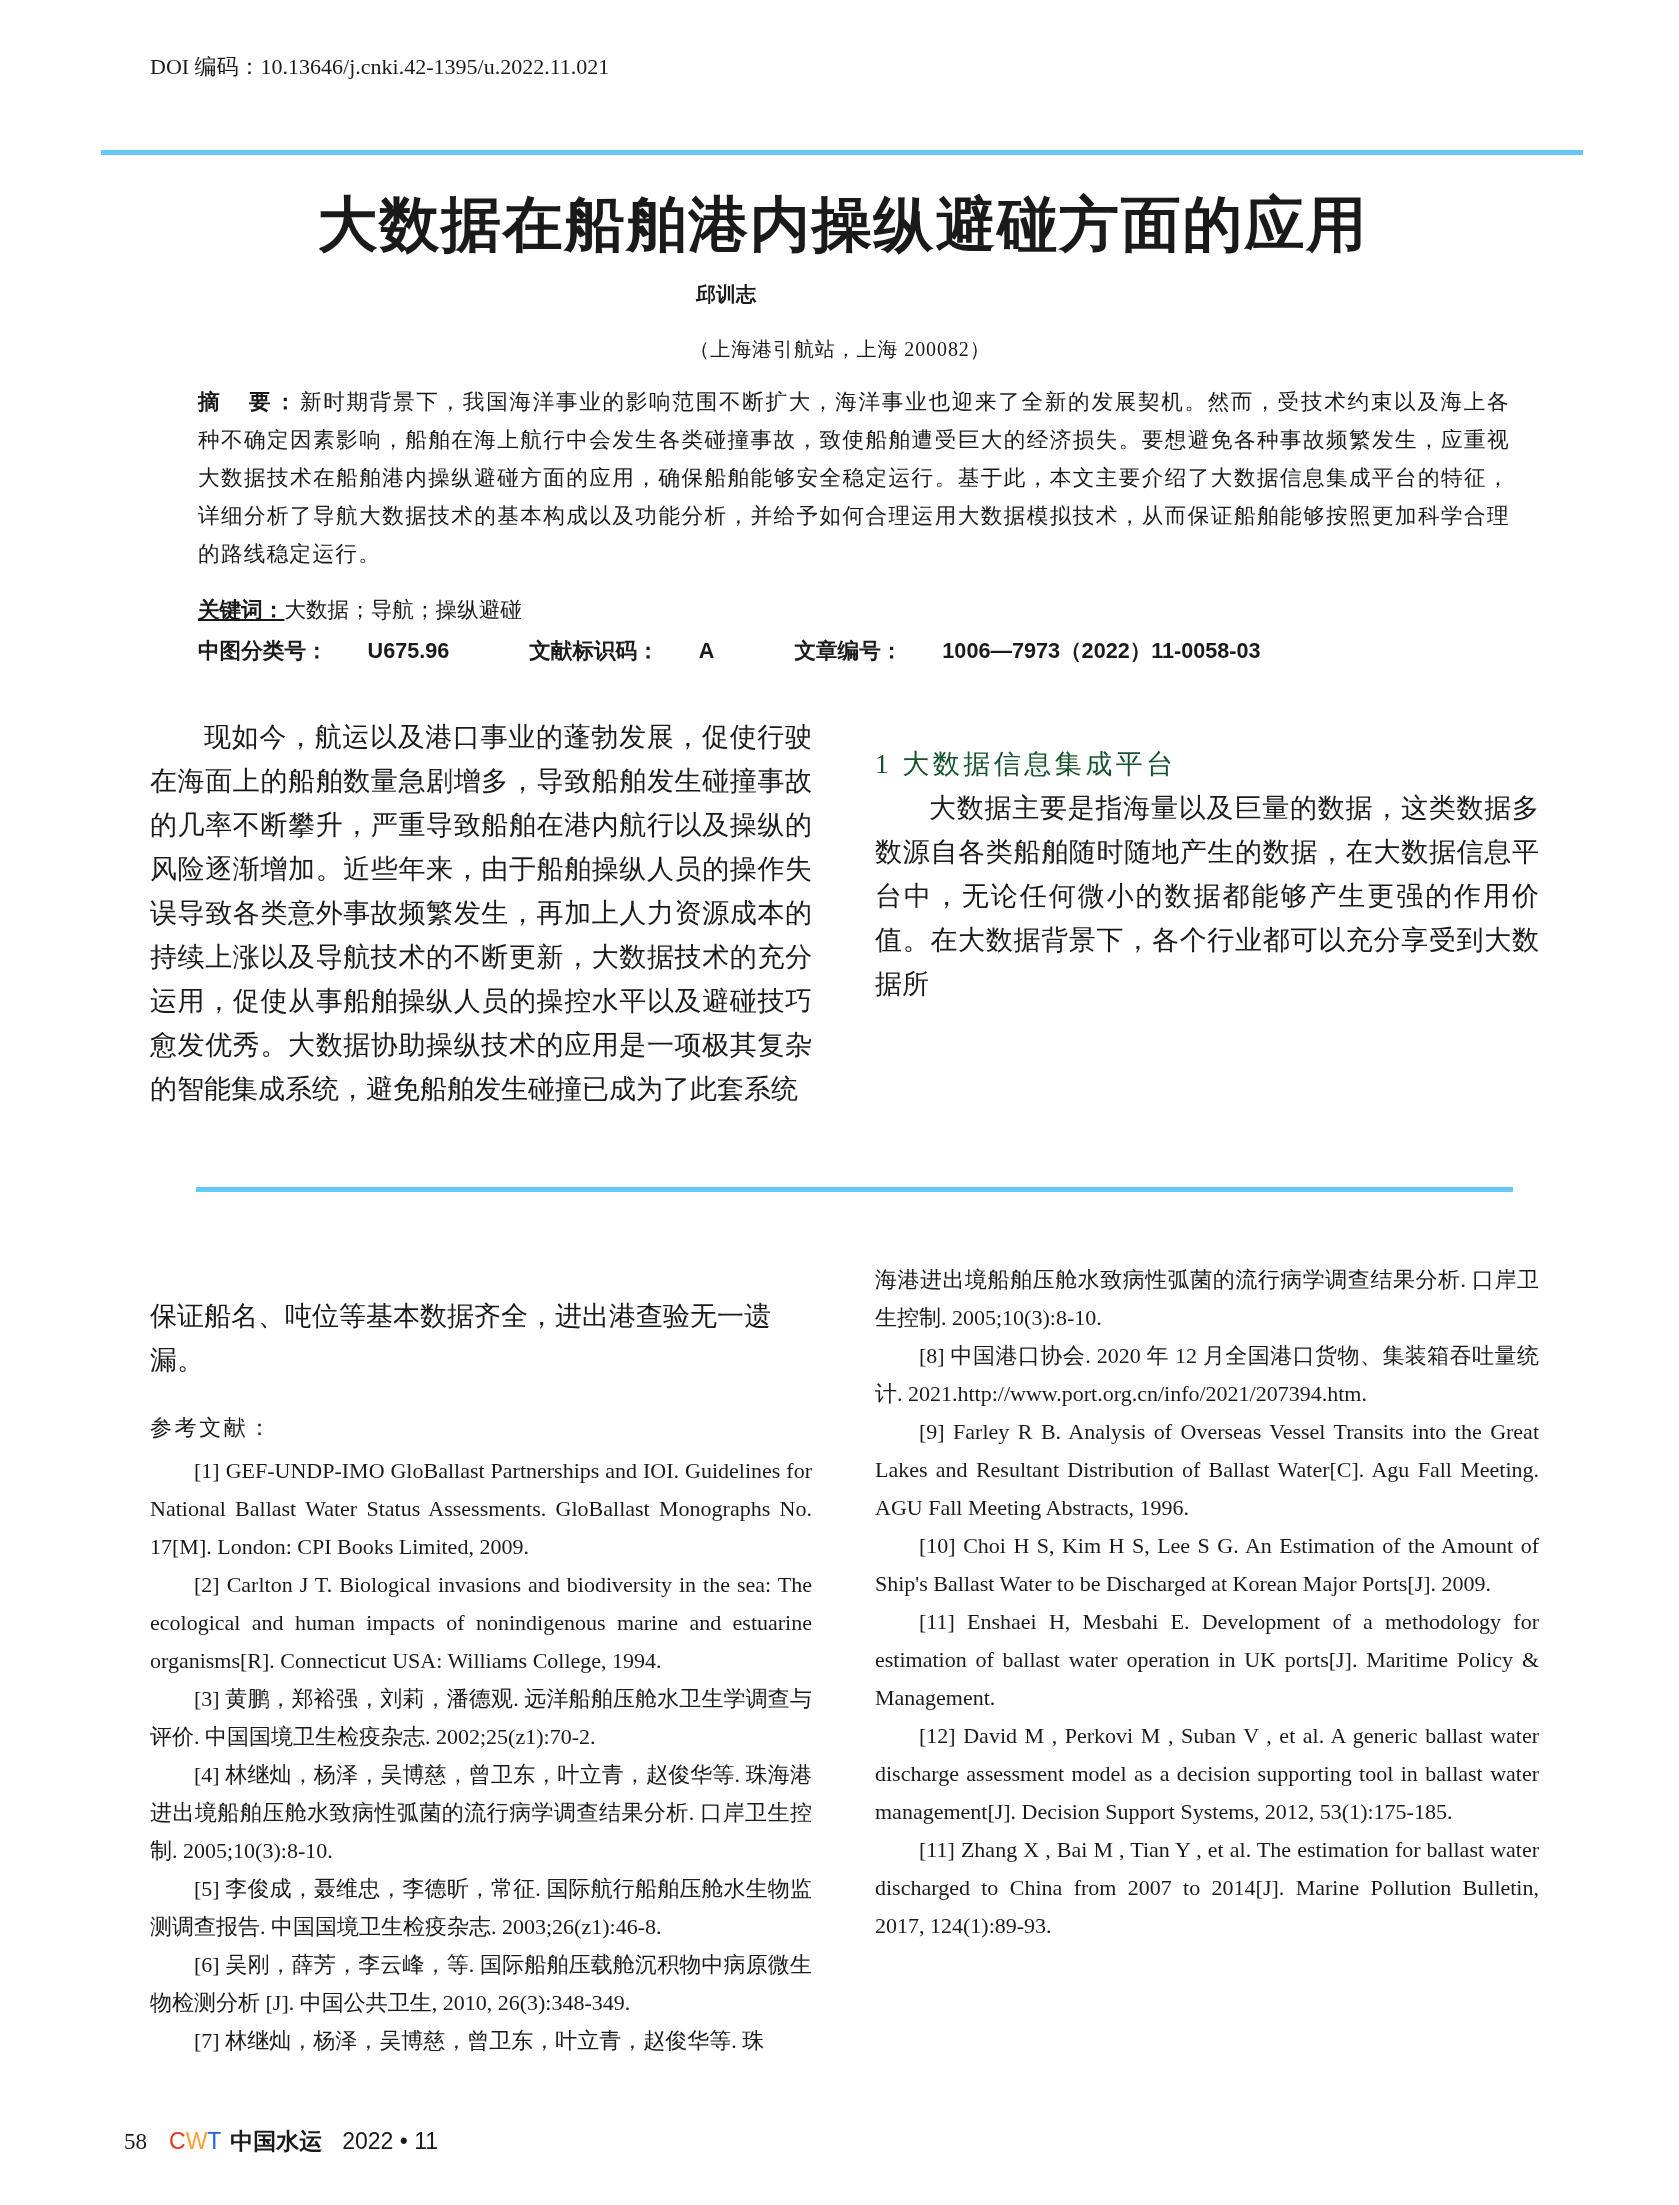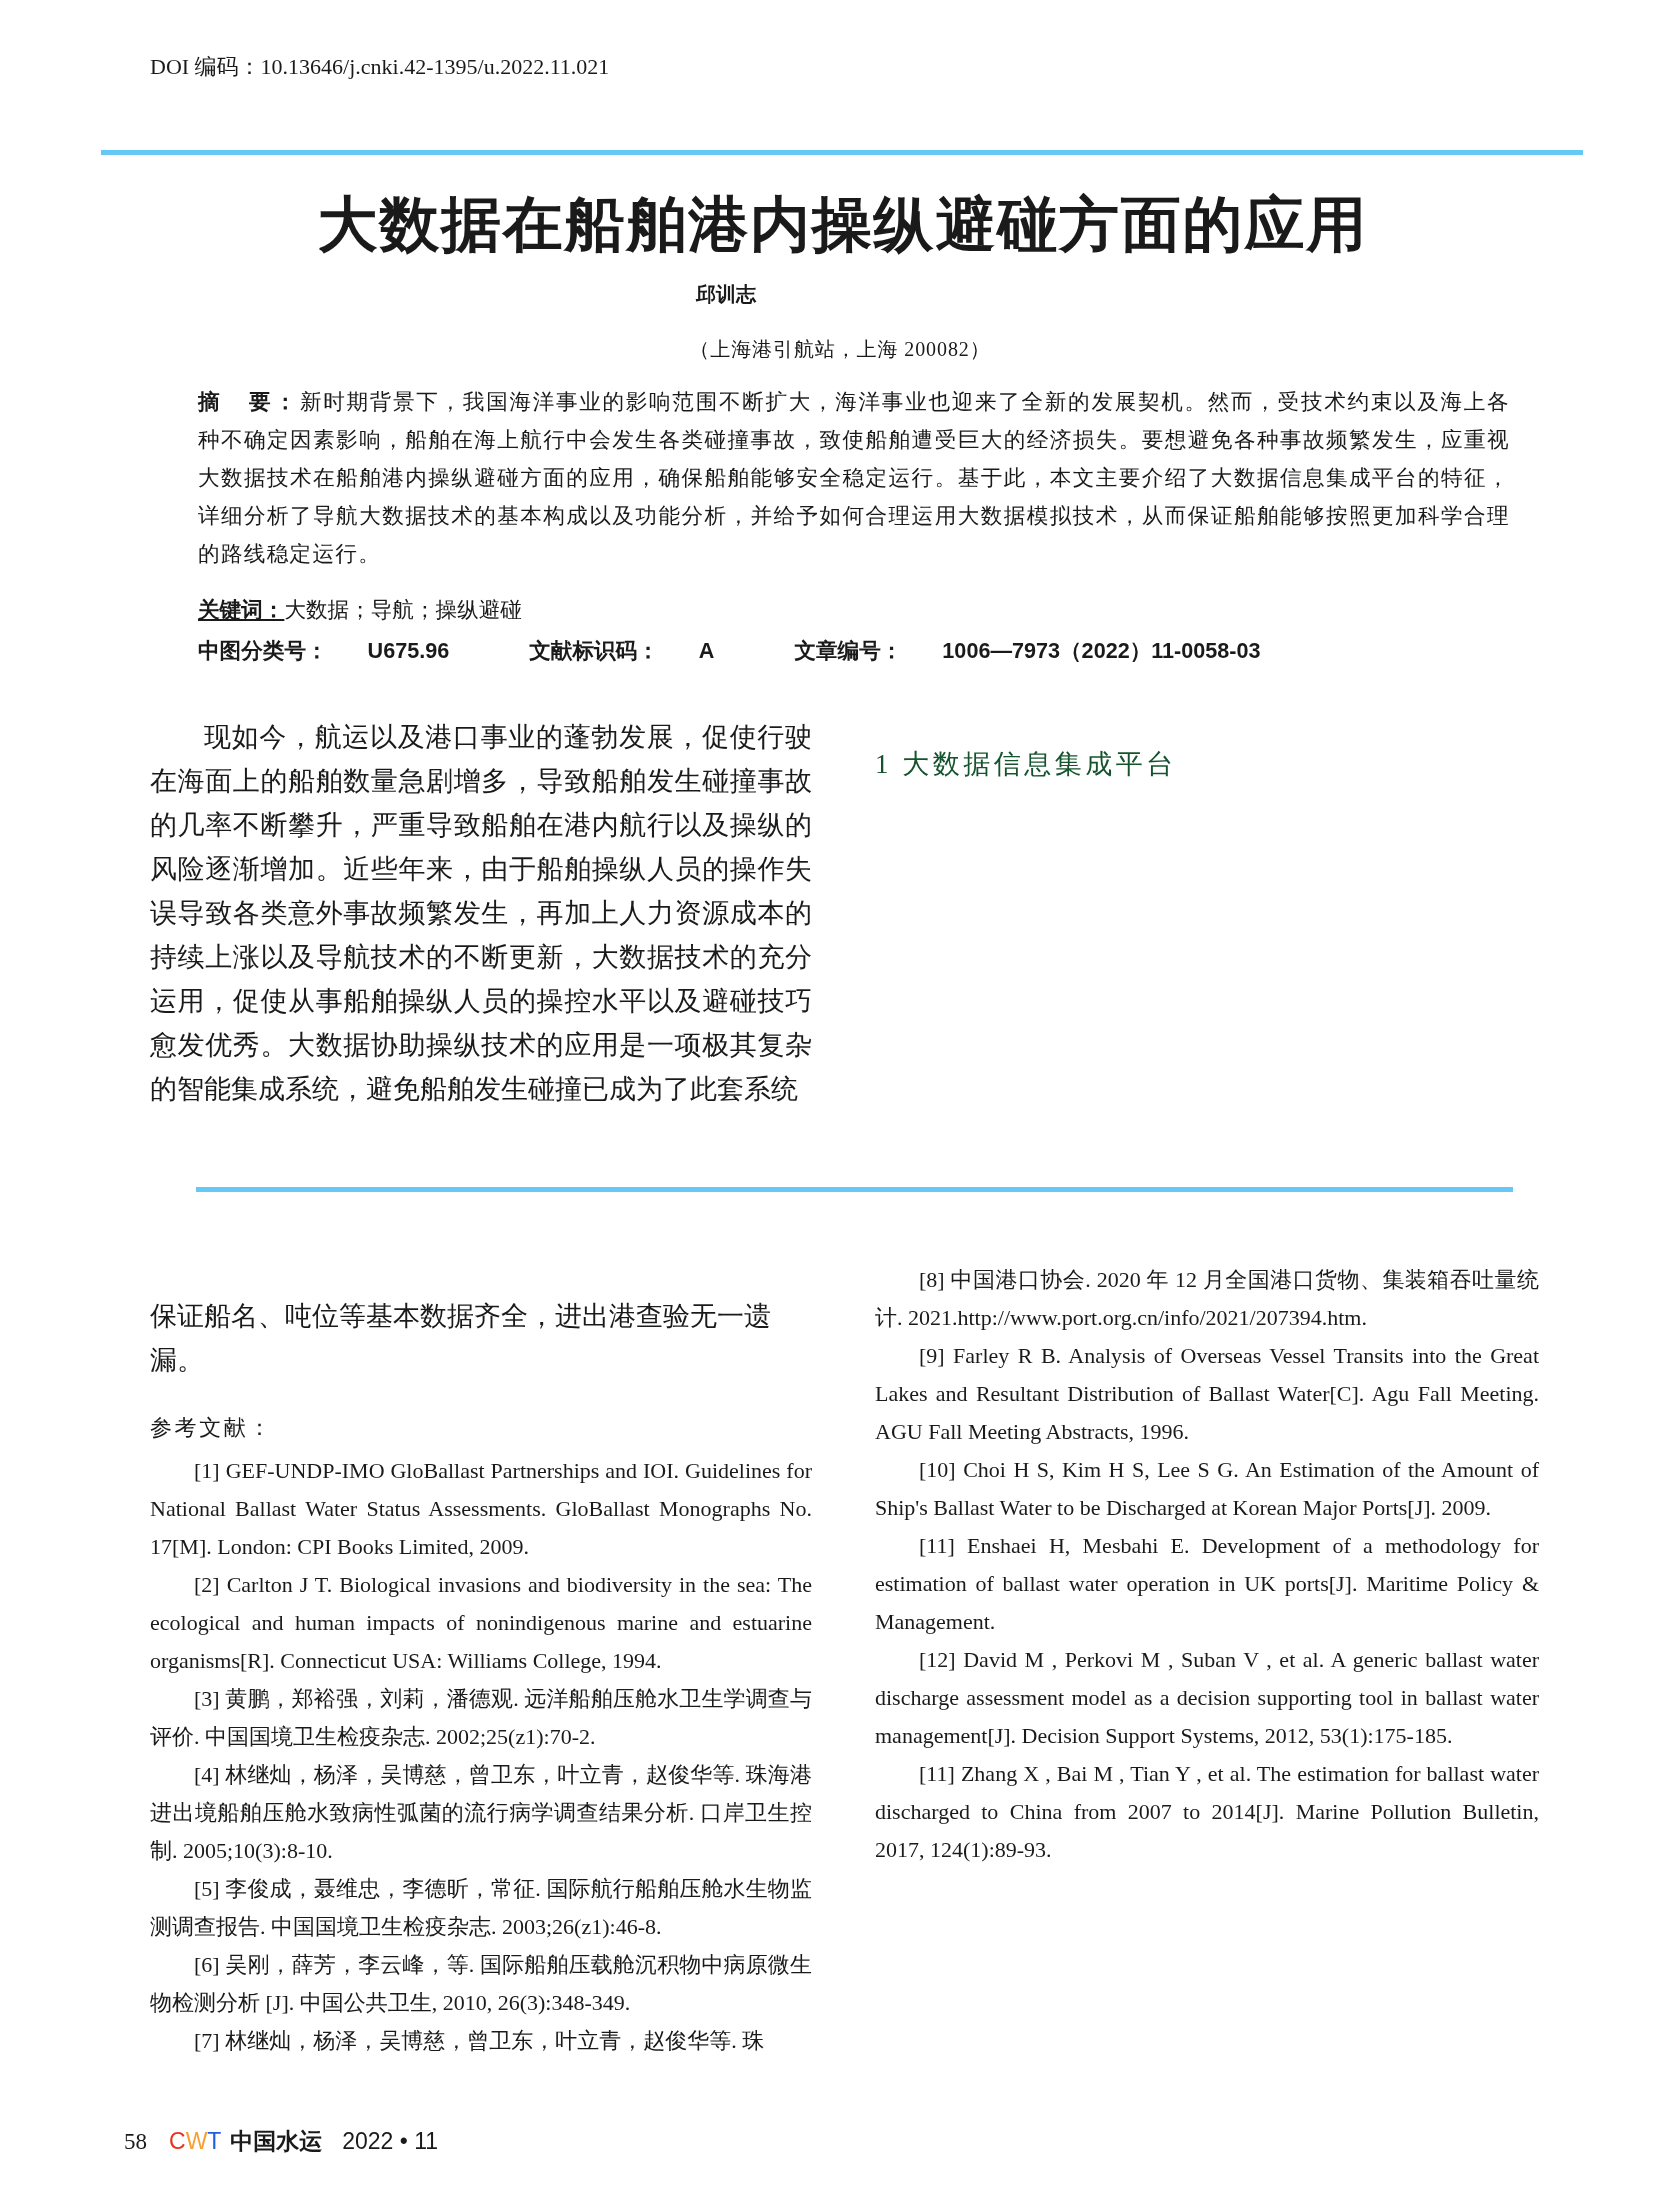--- a/index.html
+++ b/index.html
@@ -63,37 +63,39 @@
 </div>
 
 <div class="abs sans" id="classline"><span><span>中图分类号：</span><span>U675.96</span></span><span><span>文献标识码：</span><span>A</span></span><span><span>文章编号：</span><span>1006—7973（2022）11-0058-03</span></span></div>
 
 <div class="abs serif col" id="col-left-top">
   <p>现如今，航运以及港口事业的蓬勃发展，促使行驶在海面上的船舶数量急剧增多，导致船舶发生碰撞事故的几率不断攀升，严重导致船舶在港内航行以及操纵的风险逐渐增加。近些年来，由于船舶操纵人员的操作失误导致各类意外事故频繁发生，再加上人力资源成本的持续上涨以及导航技术的不断更新，大数据技术的充分运用，促使从事船舶操纵人员的操控水平以及避碰技巧愈发优秀。大数据协助操纵技术的应用是一项极其复杂的智能集成系统，避免船舶发生碰撞已成为了此套系统</p>
 </div>
 
 <div class="abs serif col" id="col-right-top">
   <p id="section-heading" class="serif">1 大数据信息集成平台</p>
+  <p>大数据主要是指海量以及巨量的数据，这类数据多数源自各类船舶随时随地产生的数据，在大数据信息平台中，无论任何微小的数据都能够产生更强的作用价值。在大数据背景下，各个行业都可以充分享受到大数据所</p>
 </div>
 
 <div class="abs rule" id="rule-mid" style="background: rgb(102, 200, 245);"></div>
 
 <div class="abs serif" id="col-left-bot">
   <div class="bodyline">保证船名、吨位等基本数据齐全，进出港查验无一遗漏。</div>
   <div class="refs-title">参考文献：</div>
   <p class="ref">[1] GEF-UNDP-IMO GloBallast Partnerships and IOI. Guidelines for National Ballast Water Status Assessments. GloBallast Monographs No. 17[M]. London: CPI Books Limited, 2009.</p>
   <p class="ref">[2] Carlton J T. Biological invasions and biodiversity in the sea: The ecological and human impacts of nonindigenous marine and estuarine organisms[R]. Connecticut USA: Williams College, 1994.</p>
   <p class="ref">[3] 黄鹏，郑裕强，刘莉，潘德观. 远洋船舶压舱水卫生学调查与评价. 中国国境卫生检疫杂志. 2002;25(z1):70-2.</p>
   <p class="ref">[4] 林继灿，杨泽，吴博慈，曾卫东，叶立青，赵俊华等. 珠海港进出境船舶压舱水致病性弧菌的流行病学调查结果分析. 口岸卫生控制. 2005;10(3):8-10.</p>
   <p class="ref">[5] 李俊成，聂维忠，李德昕，常征. 国际航行船舶压舱水生物监测调查报告. 中国国境卫生检疫杂志. 2003;26(z1):46-8.</p>
   <p class="ref">[6] 吴刚，薛芳，李云峰，等. 国际船舶压载舱沉积物中病原微生物检测分析 [J]. 中国公共卫生, 2010, 26(3):348-349.</p>
   <p class="ref">[7] 林继灿，杨泽，吴博慈，曾卫东，叶立青，赵俊华等. 珠</p>
 </div>
 
 <div class="abs serif" id="col-right-bot">
+  <p class="ref cont">海港进出境船舶压舱水致病性弧菌的流行病学调查结果分析. 口岸卫生控制. 2005;10(3):8-10.</p>
   <p class="ref">[8] 中国港口协会. 2020 年 12 月全国港口货物、集装箱吞吐量统计. 2021.http://www.port.org.cn/info/2021/207394.htm.</p>
   <p class="ref">[9] Farley R B. Analysis of Overseas Vessel Transits into the Great Lakes and Resultant Distribution of Ballast Water[C]. Agu Fall Meeting. AGU Fall Meeting Abstracts, 1996.</p>
   <p class="ref">[10] Choi H S, Kim H S, Lee S G. An Estimation of the Amount of Ship's Ballast Water to be Discharged at Korean Major Ports[J]. 2009.</p>
   <p class="ref">[11] Enshaei H, Mesbahi E. Development of a methodology for estimation of ballast water operation in UK ports[J]. Maritime Policy &amp; Management.</p>
   <p class="ref">[12] David M , Perkovi M , Suban V , et al. A generic ballast water discharge assessment model as a decision supporting tool in ballast water management[J]. Decision Support Systems, 2012, 53(1):175-185.</p>
   <p class="ref">[11] Zhang X , Bai M , Tian Y , et al. The estimation for ballast water discharged to China from 2007 to 2014[J]. Marine Pollution Bulletin, 2017, 124(1):89-93.</p>
 </div>
 
 <div class="abs" id="footer"><span class="pg serif">58</span><span class="sans"><span class="c" style="color: rgb(232, 50, 30);">C</span><span class="w" style="color: rgb(247, 160, 53);">W</span><span class="t" style="color: rgb(31, 95, 224);">T</span></span><span class="mag serif">中国水运</span><span class="sans">2022 • 11</span></div>
 

